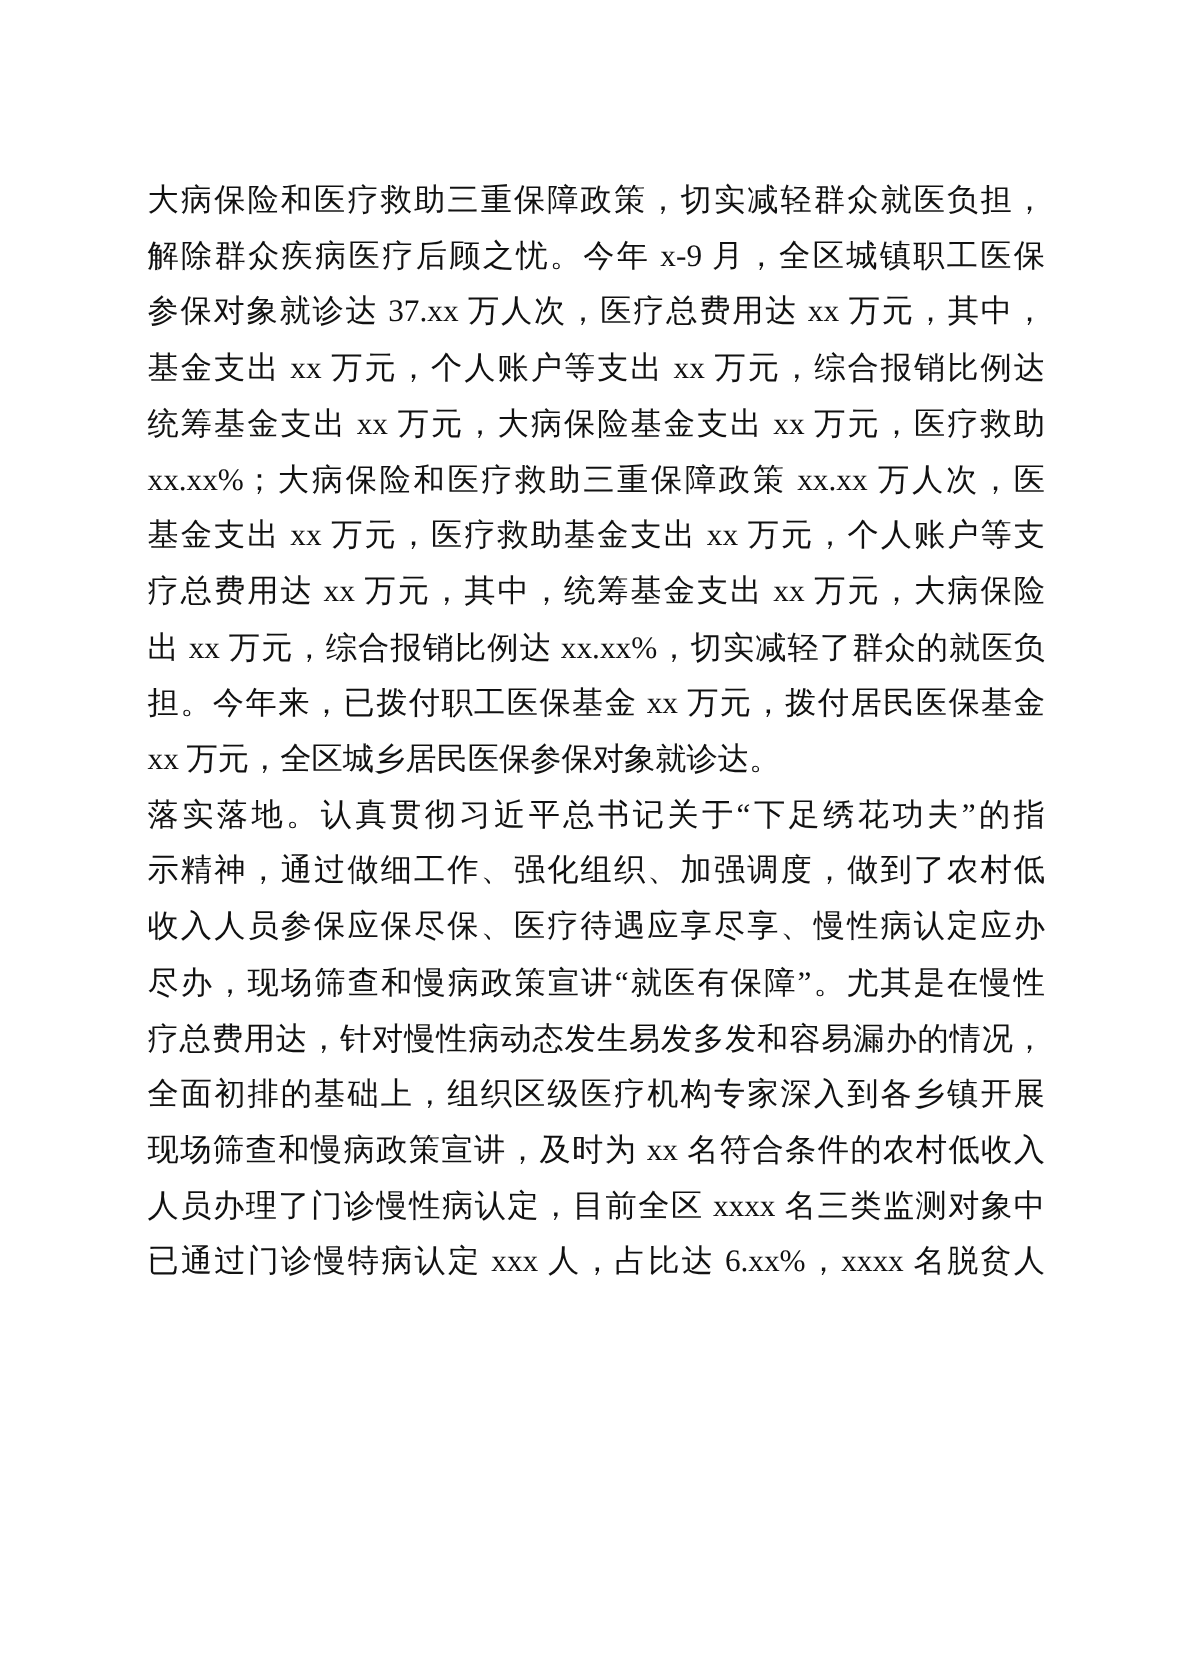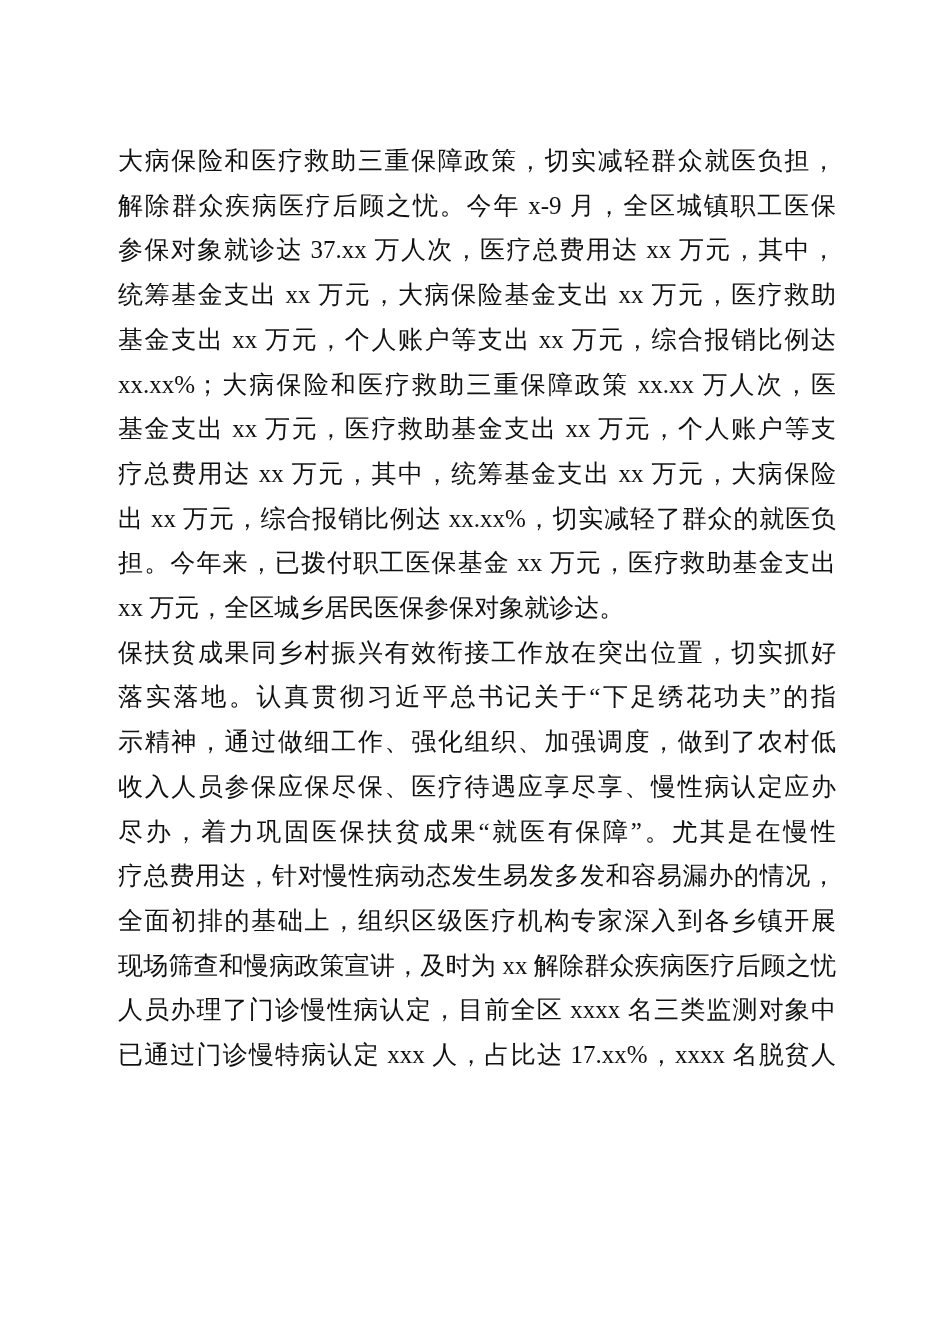--- a/index.html
+++ b/index.html
@@ -48,35 +48,34 @@
 </style>
 </head>
 <body>
 
 <div class="page" style="background: rgb(255, 255, 255);">
   <div class="text-block" style="color: rgb(17, 17, 17);">
       <div class="paragraph">
         <div class="line j">大病保险和医疗救助三重保障政策，切实减轻群众就医负担，</div>
         <div class="line j">解除群众疾病医疗后顾之忧。今年 x-9 月，全区城镇职工医保</div>
         <div class="line j">参保对象就诊达 37.xx 万人次，医疗总费用达 xx 万元，其中，</div>
+        <div class="line j">基金支出 xx 万元，个人账户等支出 xx 万元，综合报销比例达</div>
         <div class="line j">统筹基金支出 xx 万元，大病保险基金支出 xx 万元，医疗救助</div>
-        <div class="line j">基金支出 xx 万元，个人账户等支出 xx 万元，综合报销比例达</div>
         <div class="line j">xx.xx%；大病保险和医疗救助三重保障政策 xx.xx 万人次，医</div>
         <div class="line j">基金支出 xx 万元，医疗救助基金支出 xx 万元，个人账户等支</div>
         <div class="line j">疗总费用达 xx 万元，其中，统筹基金支出 xx 万元，大病保险</div>
         <div class="line j">出 xx 万元，综合报销比例达 xx.xx%，切实减轻了群众的就医负</div>
-        <div class="line j">担。今年来，已拨付职工医保基金 xx 万元，医疗救助基金支出</div>
+        <div class="line j">担。今年来，已拨付职工医保基金 xx 万元，拨付居民医保基金</div>
         <div class="line">xx 万元，全区城乡居民医保参保对象就诊达。</div>
       </div>
       <div class="paragraph">
-        <div class="line j">保扶贫成果同乡村振兴有效衔接工作放在突出位置，切实抓好</div>
         <div class="line j">落实落地。认真贯彻习近平总书记关于“下足绣花功夫”的指</div>
         <div class="line j">示精神，通过做细工作、强化组织、加强调度，做到了农村低</div>
         <div class="line j">收入人员参保应保尽保、医疗待遇应享尽享、慢性病认定应办</div>
-        <div class="line j">尽办，着力巩固医保扶贫成果“就医有保障”。尤其是在慢性</div>
+        <div class="line j">尽办，现场筛查和慢病政策宣讲“就医有保障”。尤其是在慢性</div>
         <div class="line j">疗总费用达，针对慢性病动态发生易发多发和容易漏办的情况，</div>
         <div class="line j">全面初排的基础上，组织区级医疗机构专家深入到各乡镇开展</div>
-        <div class="line j">现场筛查和慢病政策宣讲，及时为 xx 解除群众疾病医疗后顾之忧</div>
+        <div class="line j">现场筛查和慢病政策宣讲，及时为 xx 名符合条件的农村低收入</div>
         <div class="line j">人员办理了门诊慢性病认定，目前全区 xxxx 名三类监测对象中</div>
-        <div class="line j">已通过门诊慢特病认定 xxx 人，占比达 17.xx%，xxxx 名脱贫人</div>
+        <div class="line j">已通过门诊慢特病认定 xxx 人，占比达 6.xx%，xxxx 名脱贫人</div>
       </div>
     </div>
 </div>
 
 </body></html>

